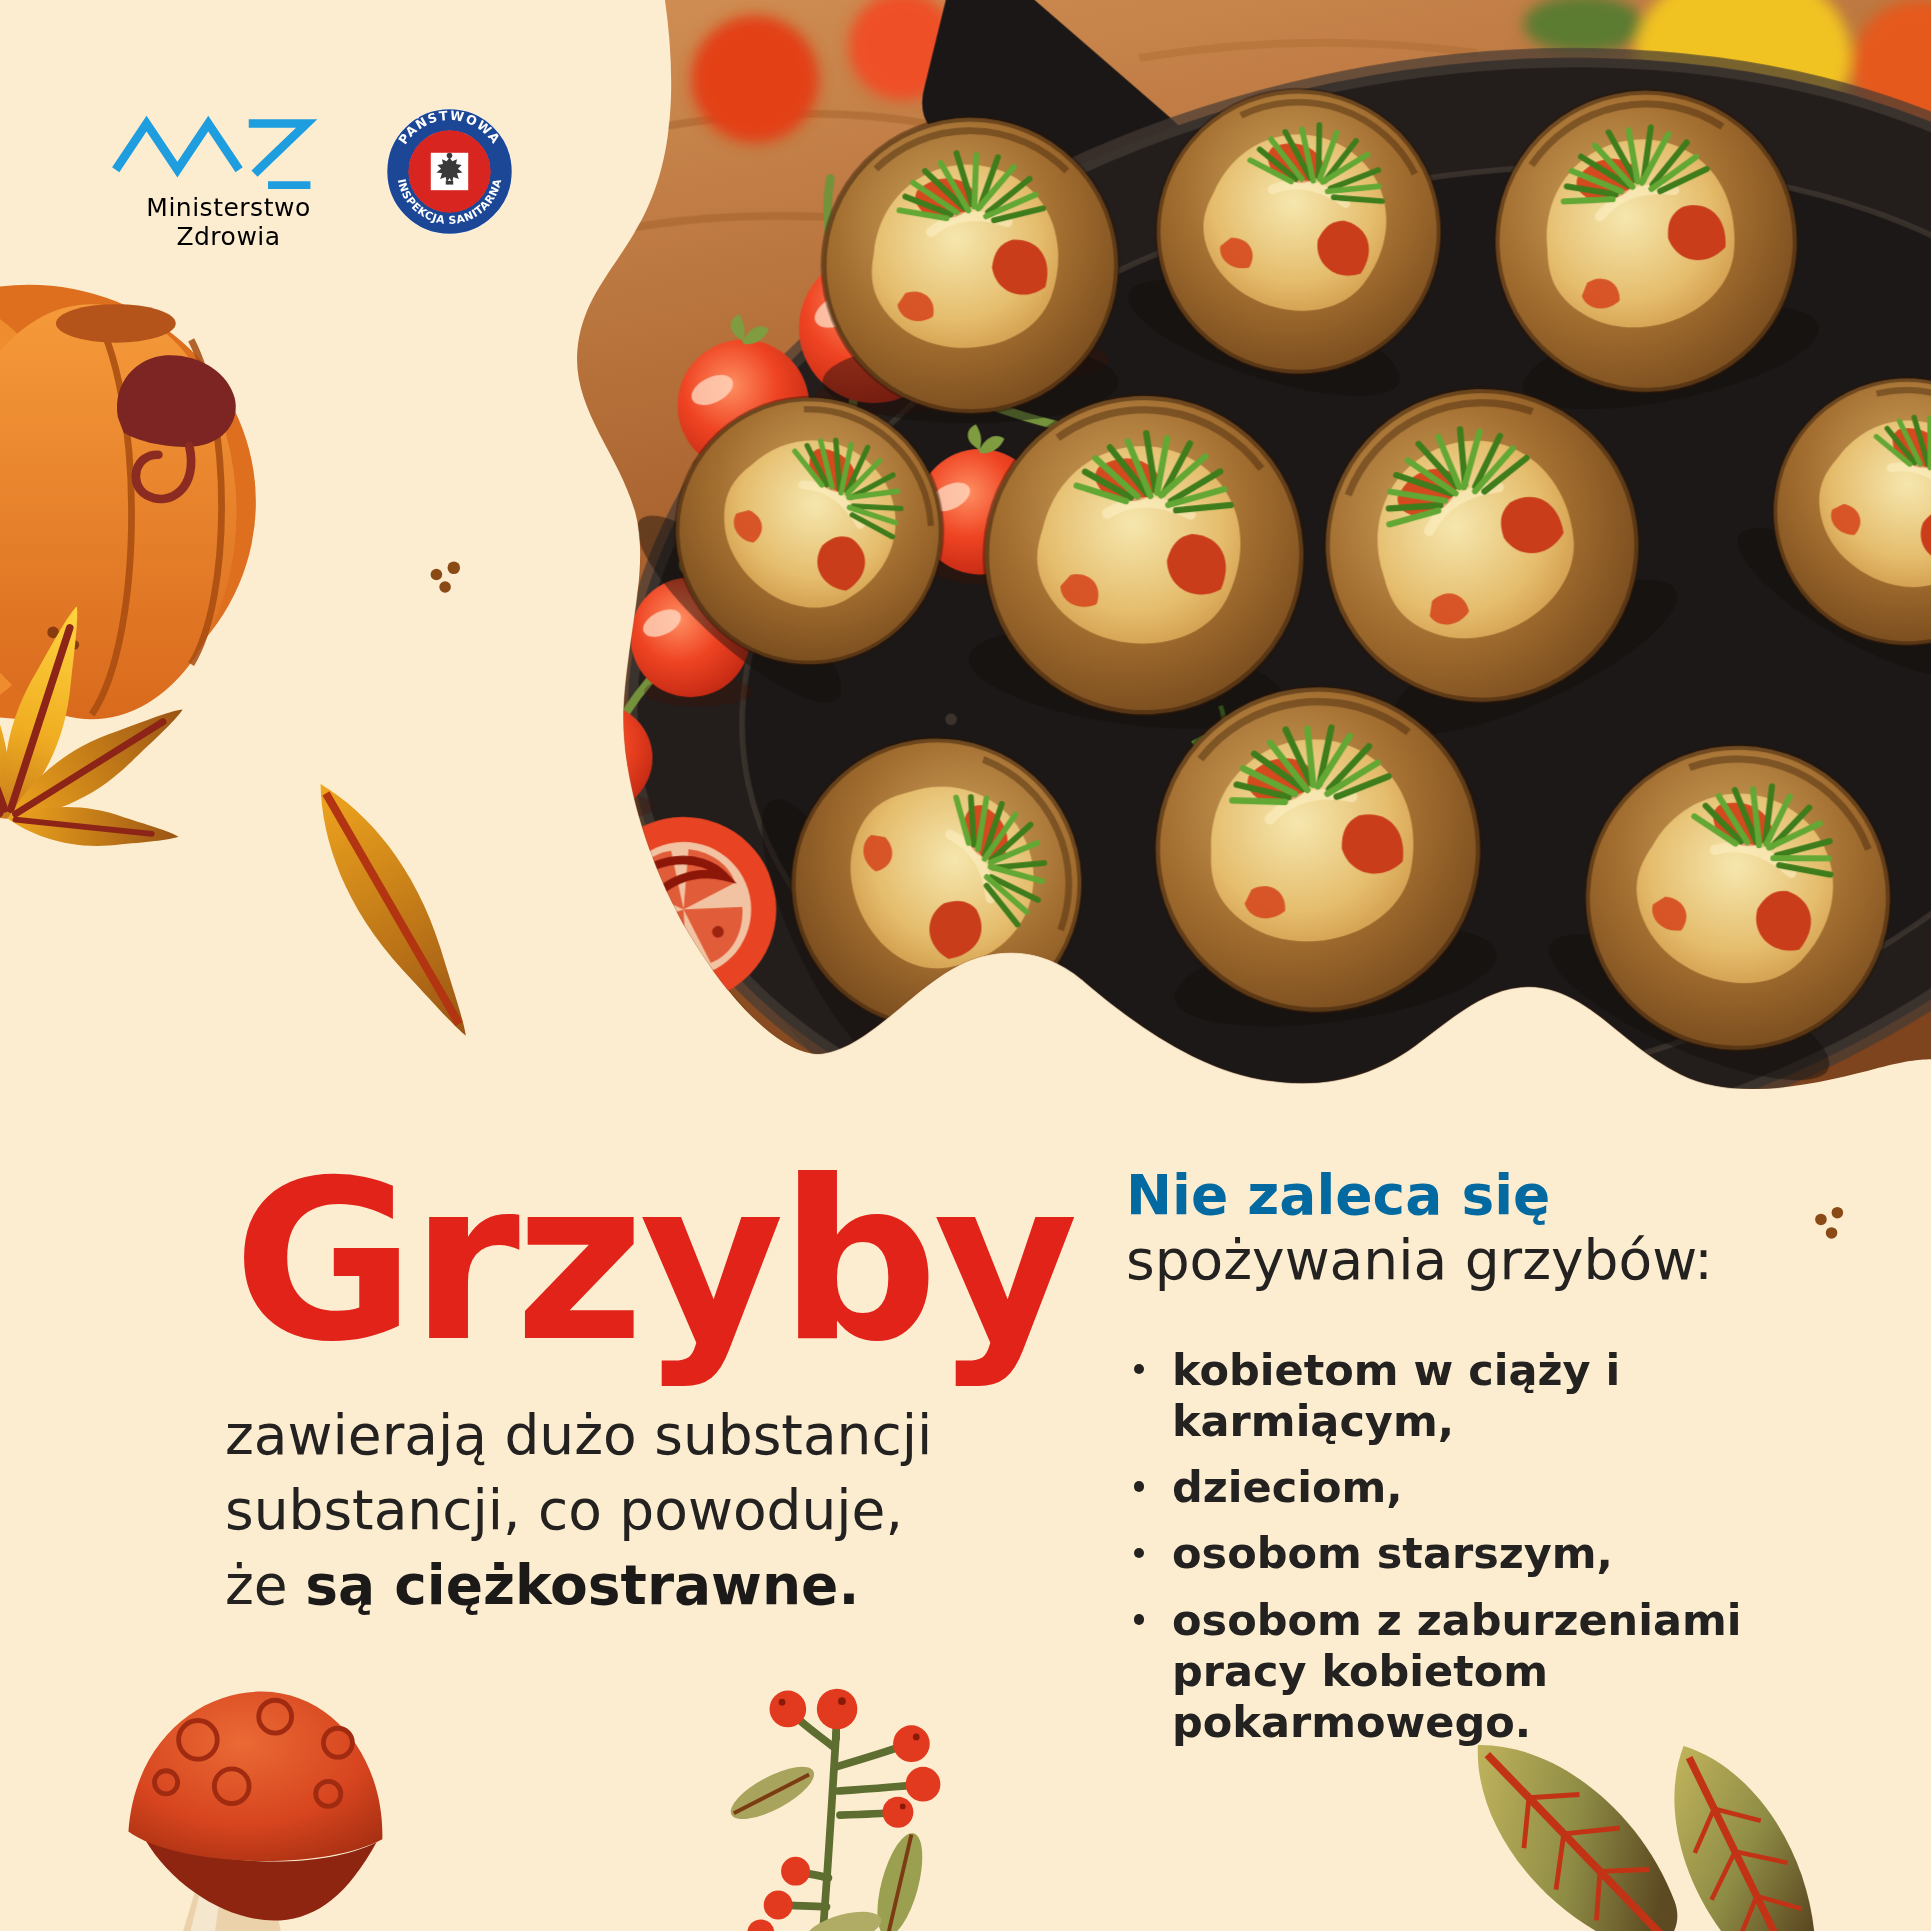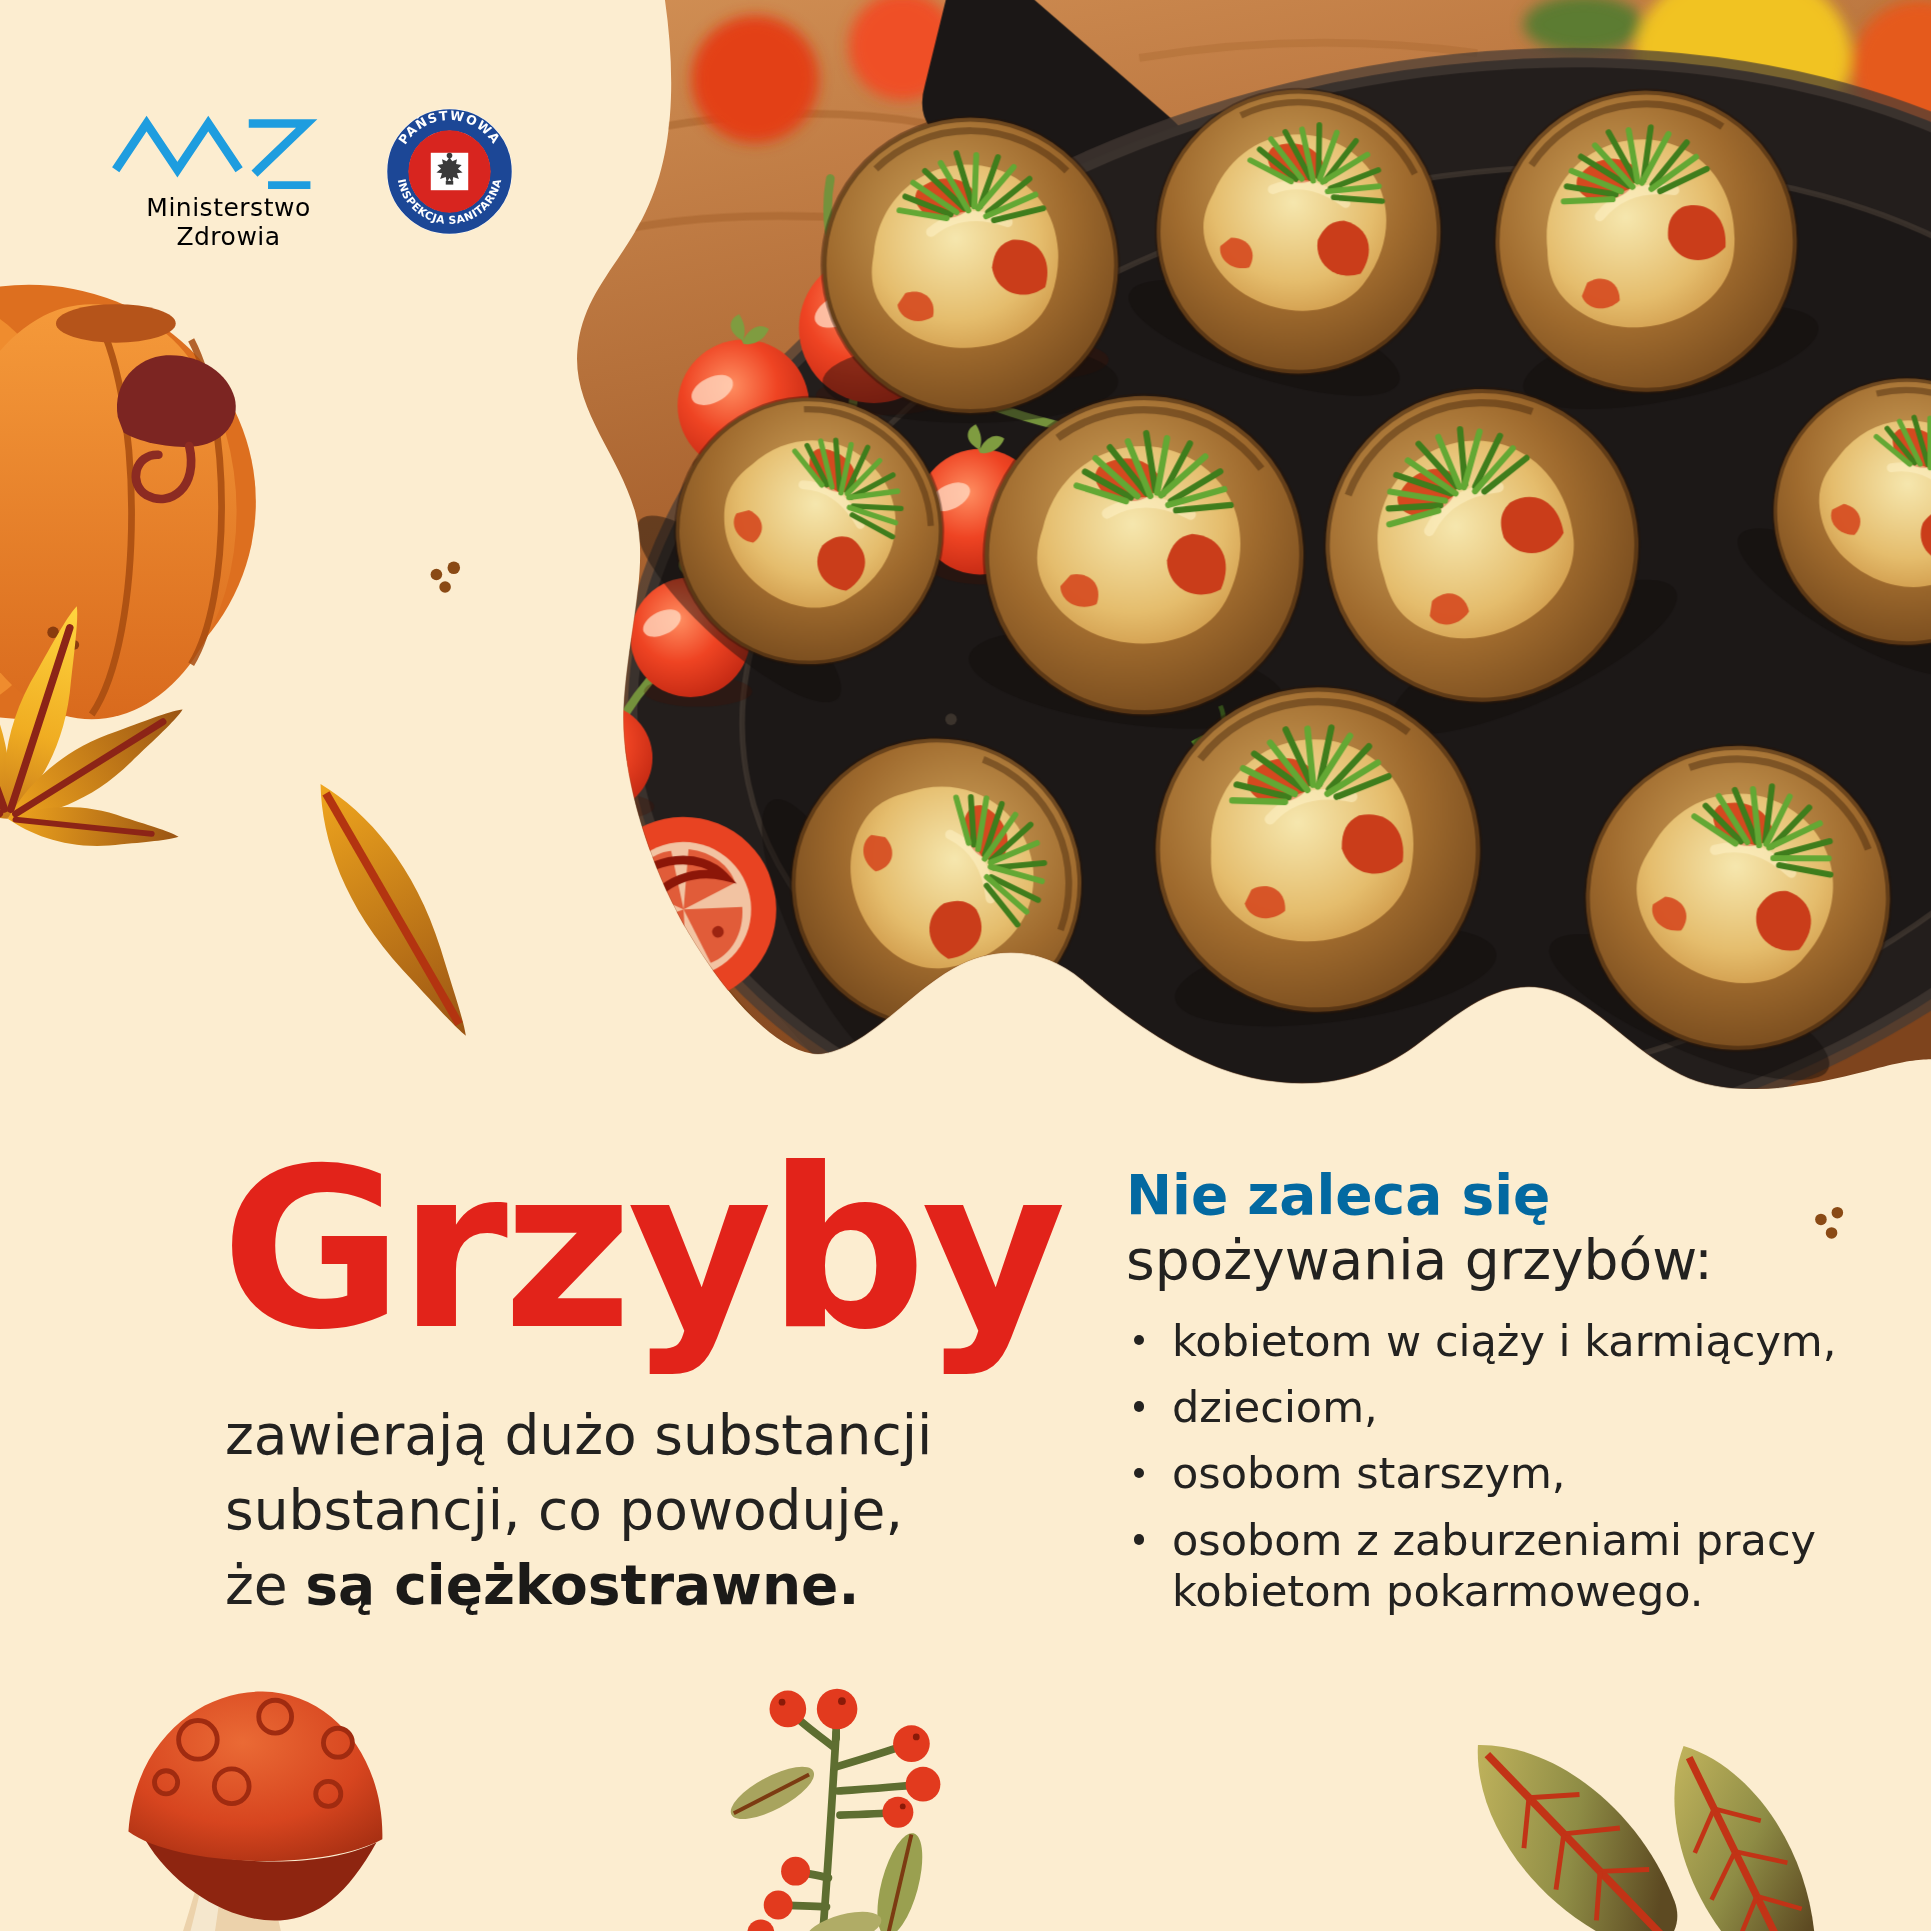--- a/index.html
+++ b/index.html
@@ -20,21 +20,21 @@
   
   #page-title{left:217px;top:1134px;font-size:222px;line-height:1;
     font-weight:700;letter-spacing:-4.8px;color:#e2231a;}
   #description{left:225px;top:1398px;width:850px;font-size:55px;
     line-height:75px;color:#232220;}
   #description .b{font-weight:700;color:#1b1a18;}
   
   #recommendations{left:1126px;top:1164px;width:734px;}
   #reco-bold{font-size:55px;font-weight:700;color:#0369a1;line-height:1.15;}
   #reco-regular{font-size:55px;font-weight:400;color:#232220;line-height:1.15;margin-top:2px;}
-  #reco-list{list-style:none;margin:23px 0 0 0;padding:0;}
+  #reco-list{list-style:none;margin:52px 0 0 0;padding:0;font-weight:bold;}
   #reco-list li{position:relative;padding-left:46px;font-size:43px;line-height:51px;
     margin-bottom:15.4px;color:#232220;}
   #reco-list li .dot{position:absolute;left:7.7px;top:19.3px;width:10.6px;height:10.6px;
     border-radius:50%;background:#232220;}
 </style>
 </head>
 <body>
 
 <svg id="artwork" viewBox="0 0 2000 2000" xmlns="http://www.w3.org/2000/svg">
   <defs>
@@ -356,21 +356,21 @@
     </defs>
     <text font-size="13.5" font-weight="bold" fill="#ffffff" letter-spacing="1.5" font-family="DejaVu Sans, Liberation Sans, sans-serif">
       <textPath href="#arcTop" startOffset="50%" text-anchor="middle">PAŃSTWOWA</textPath>
     </text>
     <text font-size="11.5" font-weight="bold" fill="#ffffff" letter-spacing="0.6" font-family="DejaVu Sans, Liberation Sans, sans-serif">
       <textPath href="#arcBot" startOffset="50%" text-anchor="middle">INSPEKCJA SANITARNA</textPath>
     </text>
   </svg>
 </div>
 
-<h1 class="abs" id="page-title" style="margin:4px">Grzyby</h1>
+<h1 class="abs" id="page-title" style="margin:16px">Grzyby</h1>
 
 <div class="abs" id="description">
   <div>zawierają dużo substancji</div>
   <div>substancji, co powoduje,</div>
   <div><span>że </span><span class="b">są ciężkostrawne.</span></div>
 </div>
 
 <div class="abs" id="recommendations">
   <div id="reco-bold">Nie zaleca się</div>
   <div id="reco-regular">spożywania grzybów:</div>

